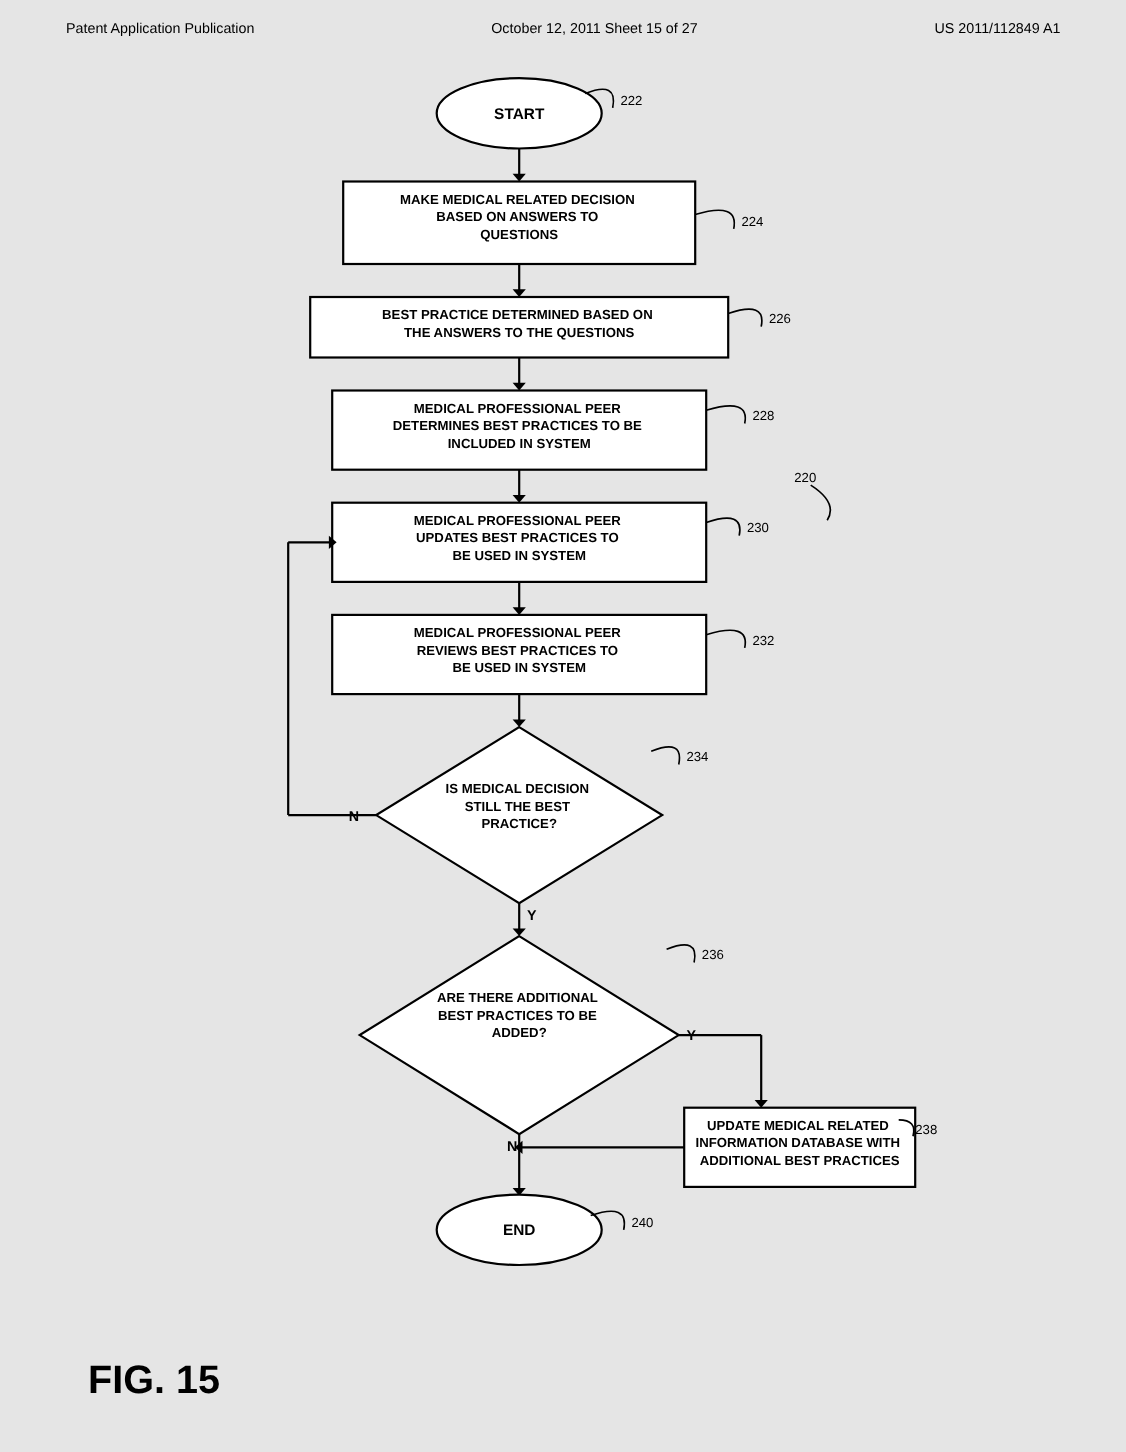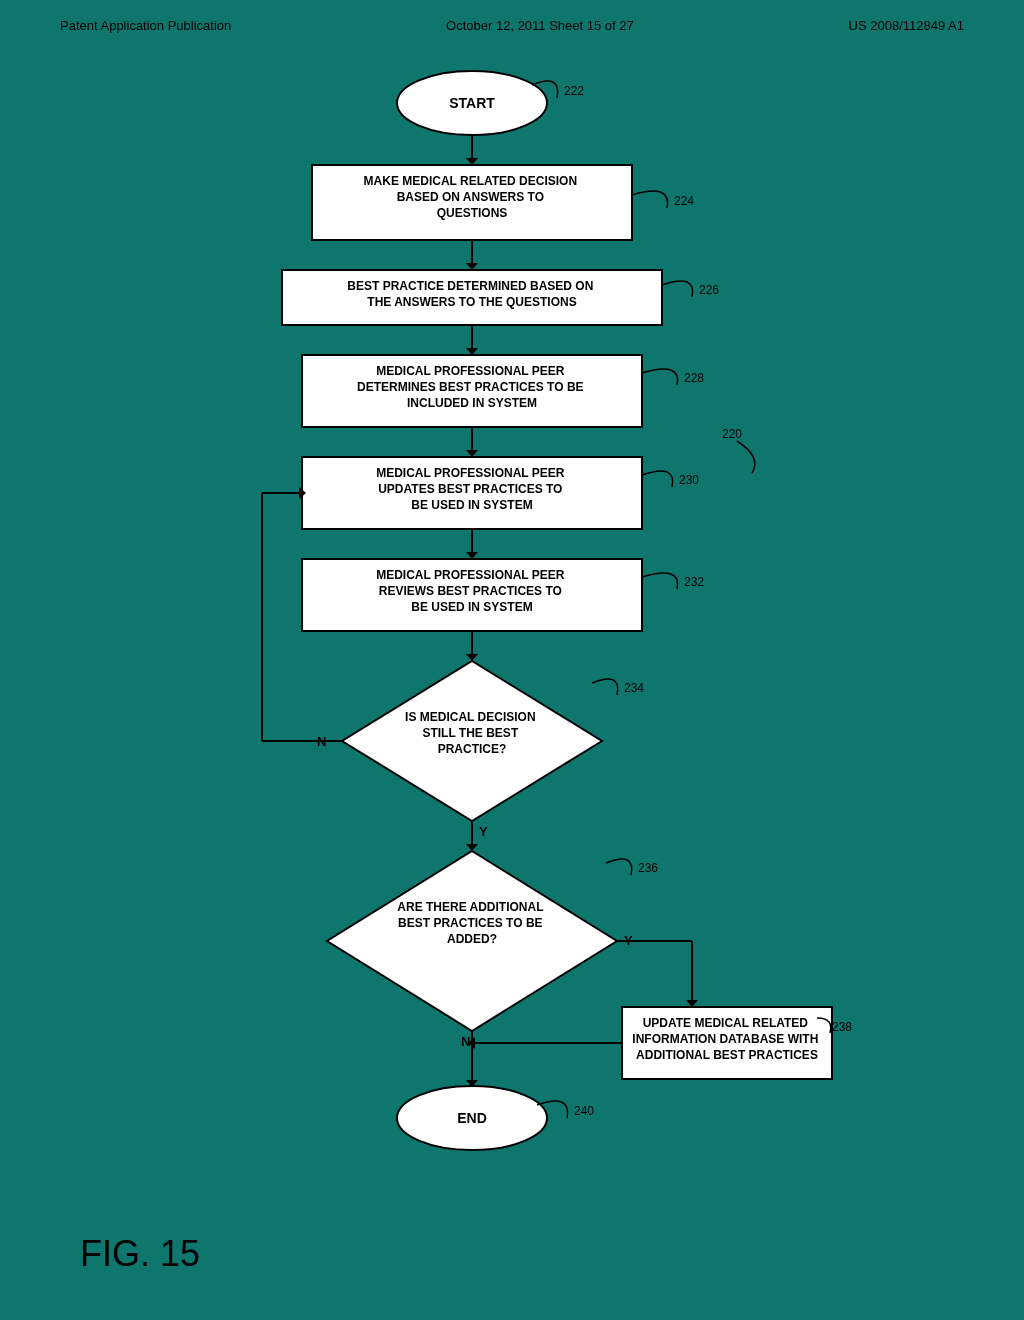--- a/index.html
+++ b/index.html
@@ -17,39 +17,39 @@
       justify-content: space-between;
       padding: 18px 60px 10px 60px;
       font-size: 13px;
       color: #000;
     }
 
     
     .page {
       width: 1024px;
       min-height: 1320px;
-      background: #0f766e;
+      background: #e5e5e5;
       position: relative;
     }
 
     
     .flowchart-svg {
       display: block;
       margin: 0 auto;
     }
   </style>
 </head>
 <body>
 
 <div class="page">
 
   <div class="header">
     <span>Patent Application Publication</span>
     <span>October 12, 2011  Sheet 15 of 27</span>
-    <span>US 2008/112849 A1</span>
+    <span>US 2011/112849 A1</span>
   </div>
 
   <svg class="flowchart-svg" width="700" height="1210" viewBox="0 0 700 1210">
 
     <ellipse cx="310" cy="60" rx="75" ry="32" fill="white" stroke="black" stroke-width="2"></ellipse>
     <text x="310" y="65" text-anchor="middle" font-size="14" font-weight="bold" font-family="Arial">START</text>
 
     <path d="M370,42 Q400,30 395,55" fill="none" stroke="black" stroke-width="1.5"></path>
     <text x="402" y="52" font-size="12" font-family="Arial">222</text>
 
@@ -180,14 +180,14 @@
     <polygon points="304,1037 316,1037 310,1044" fill="black"></polygon>
 
     <ellipse cx="310" cy="1075" rx="75" ry="32" fill="white" stroke="black" stroke-width="2"></ellipse>
     <text x="310" y="1080" text-anchor="middle" font-size="14" font-weight="bold" font-family="Arial">END</text>
 
     <path d="M375,1062 Q410,1050 405,1075" fill="none" stroke="black" stroke-width="1.5"></path>
     <text x="412" y="1072" font-size="12" font-family="Arial">240</text>
 
   </svg>
 
-  <div style="position:absolute; bottom:45px; left:80px; font-size:36px; font-weight:normal; font-family:Arial;">FIG. 15</div>
+  <div style="position:absolute; bottom:45px; left:80px; font-size:36px; font-weight:bold; font-family:Arial;">FIG. 15</div>
 </div>
 
 </body></html>

